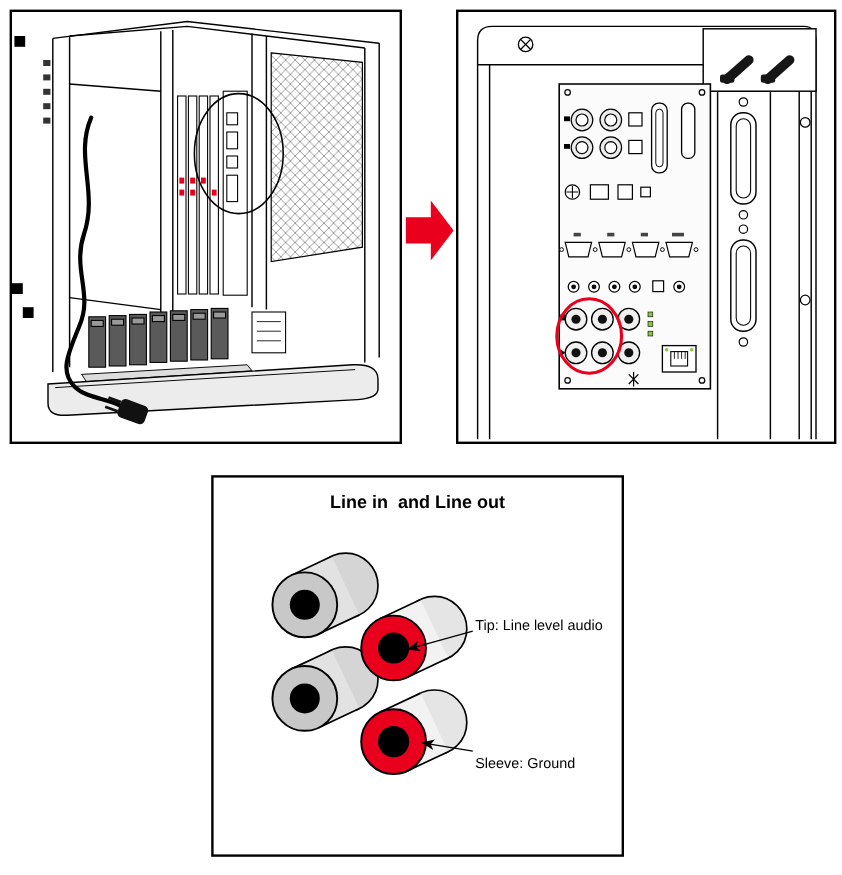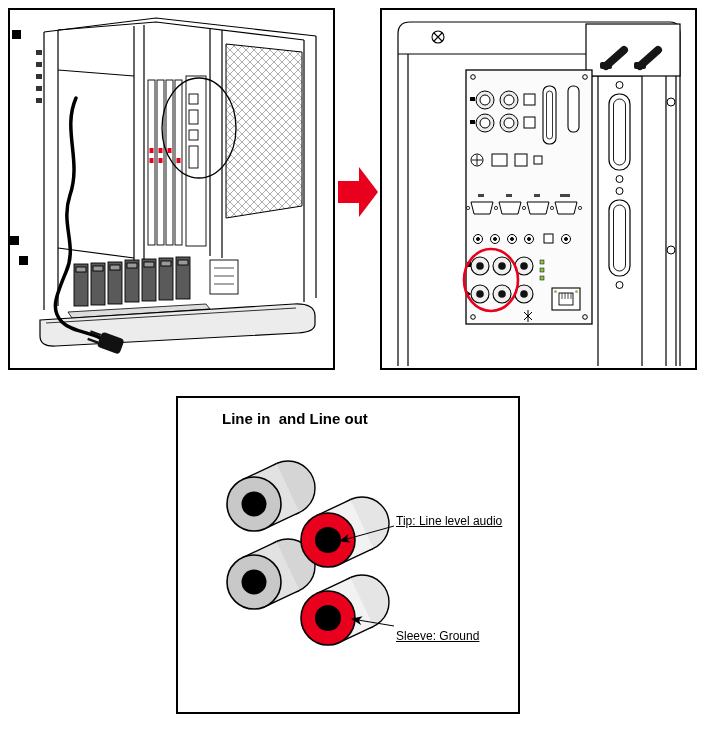--- a/index.html
+++ b/index.html
@@ -4,23 +4,23 @@
 <style>
   html,body{margin:0;padding:0;background:#fff;}
   .page{position:relative;width:702px;height:729px;background:#fff;
         font-family:"Liberation Sans", sans-serif;color:#000;overflow:hidden;}
   .panel{position:absolute;border:2px solid #000;background:#fff;box-sizing:border-box;}
   .panel-left{left:8px;top:8px;width:327px;height:362px;}
   .panel-right{left:380px;top:8px;width:317px;height:362px;}
   .arrow-wrap{position:absolute;left:338px;top:166px;width:40px;height:52px;}
   .bottom-box{position:absolute;left:176px;top:396px;width:344px;height:318px;
               border:2px solid #000;background:#fff;box-sizing:border-box;}
-  .fig-title{position:absolute;left:0;top:12px;width:100%;
-             font-weight:bold;font-size:15px;white-space:pre;padding-left:44px;}
-  .annotation{position:absolute;font-size:12px;line-height:1.3;text-decoration:underline;}
+  .fig-title{position:absolute;left:0;top:12px;width:100%;text-align:center;
+             font-weight:bold;font-size:15px;white-space:pre;}
+  .annotation{position:absolute;font-size:12px;line-height:1.3;}
   .ann-tip{left:218px;top:116px;width:108px;}
   .ann-sleeve{left:218px;top:231px;width:130px;}
   svg{display:block;}
   .abs-svg{position:absolute;left:0;top:0;}
 </style>
 </head>
 <body>
 
 <div class="page">
 

